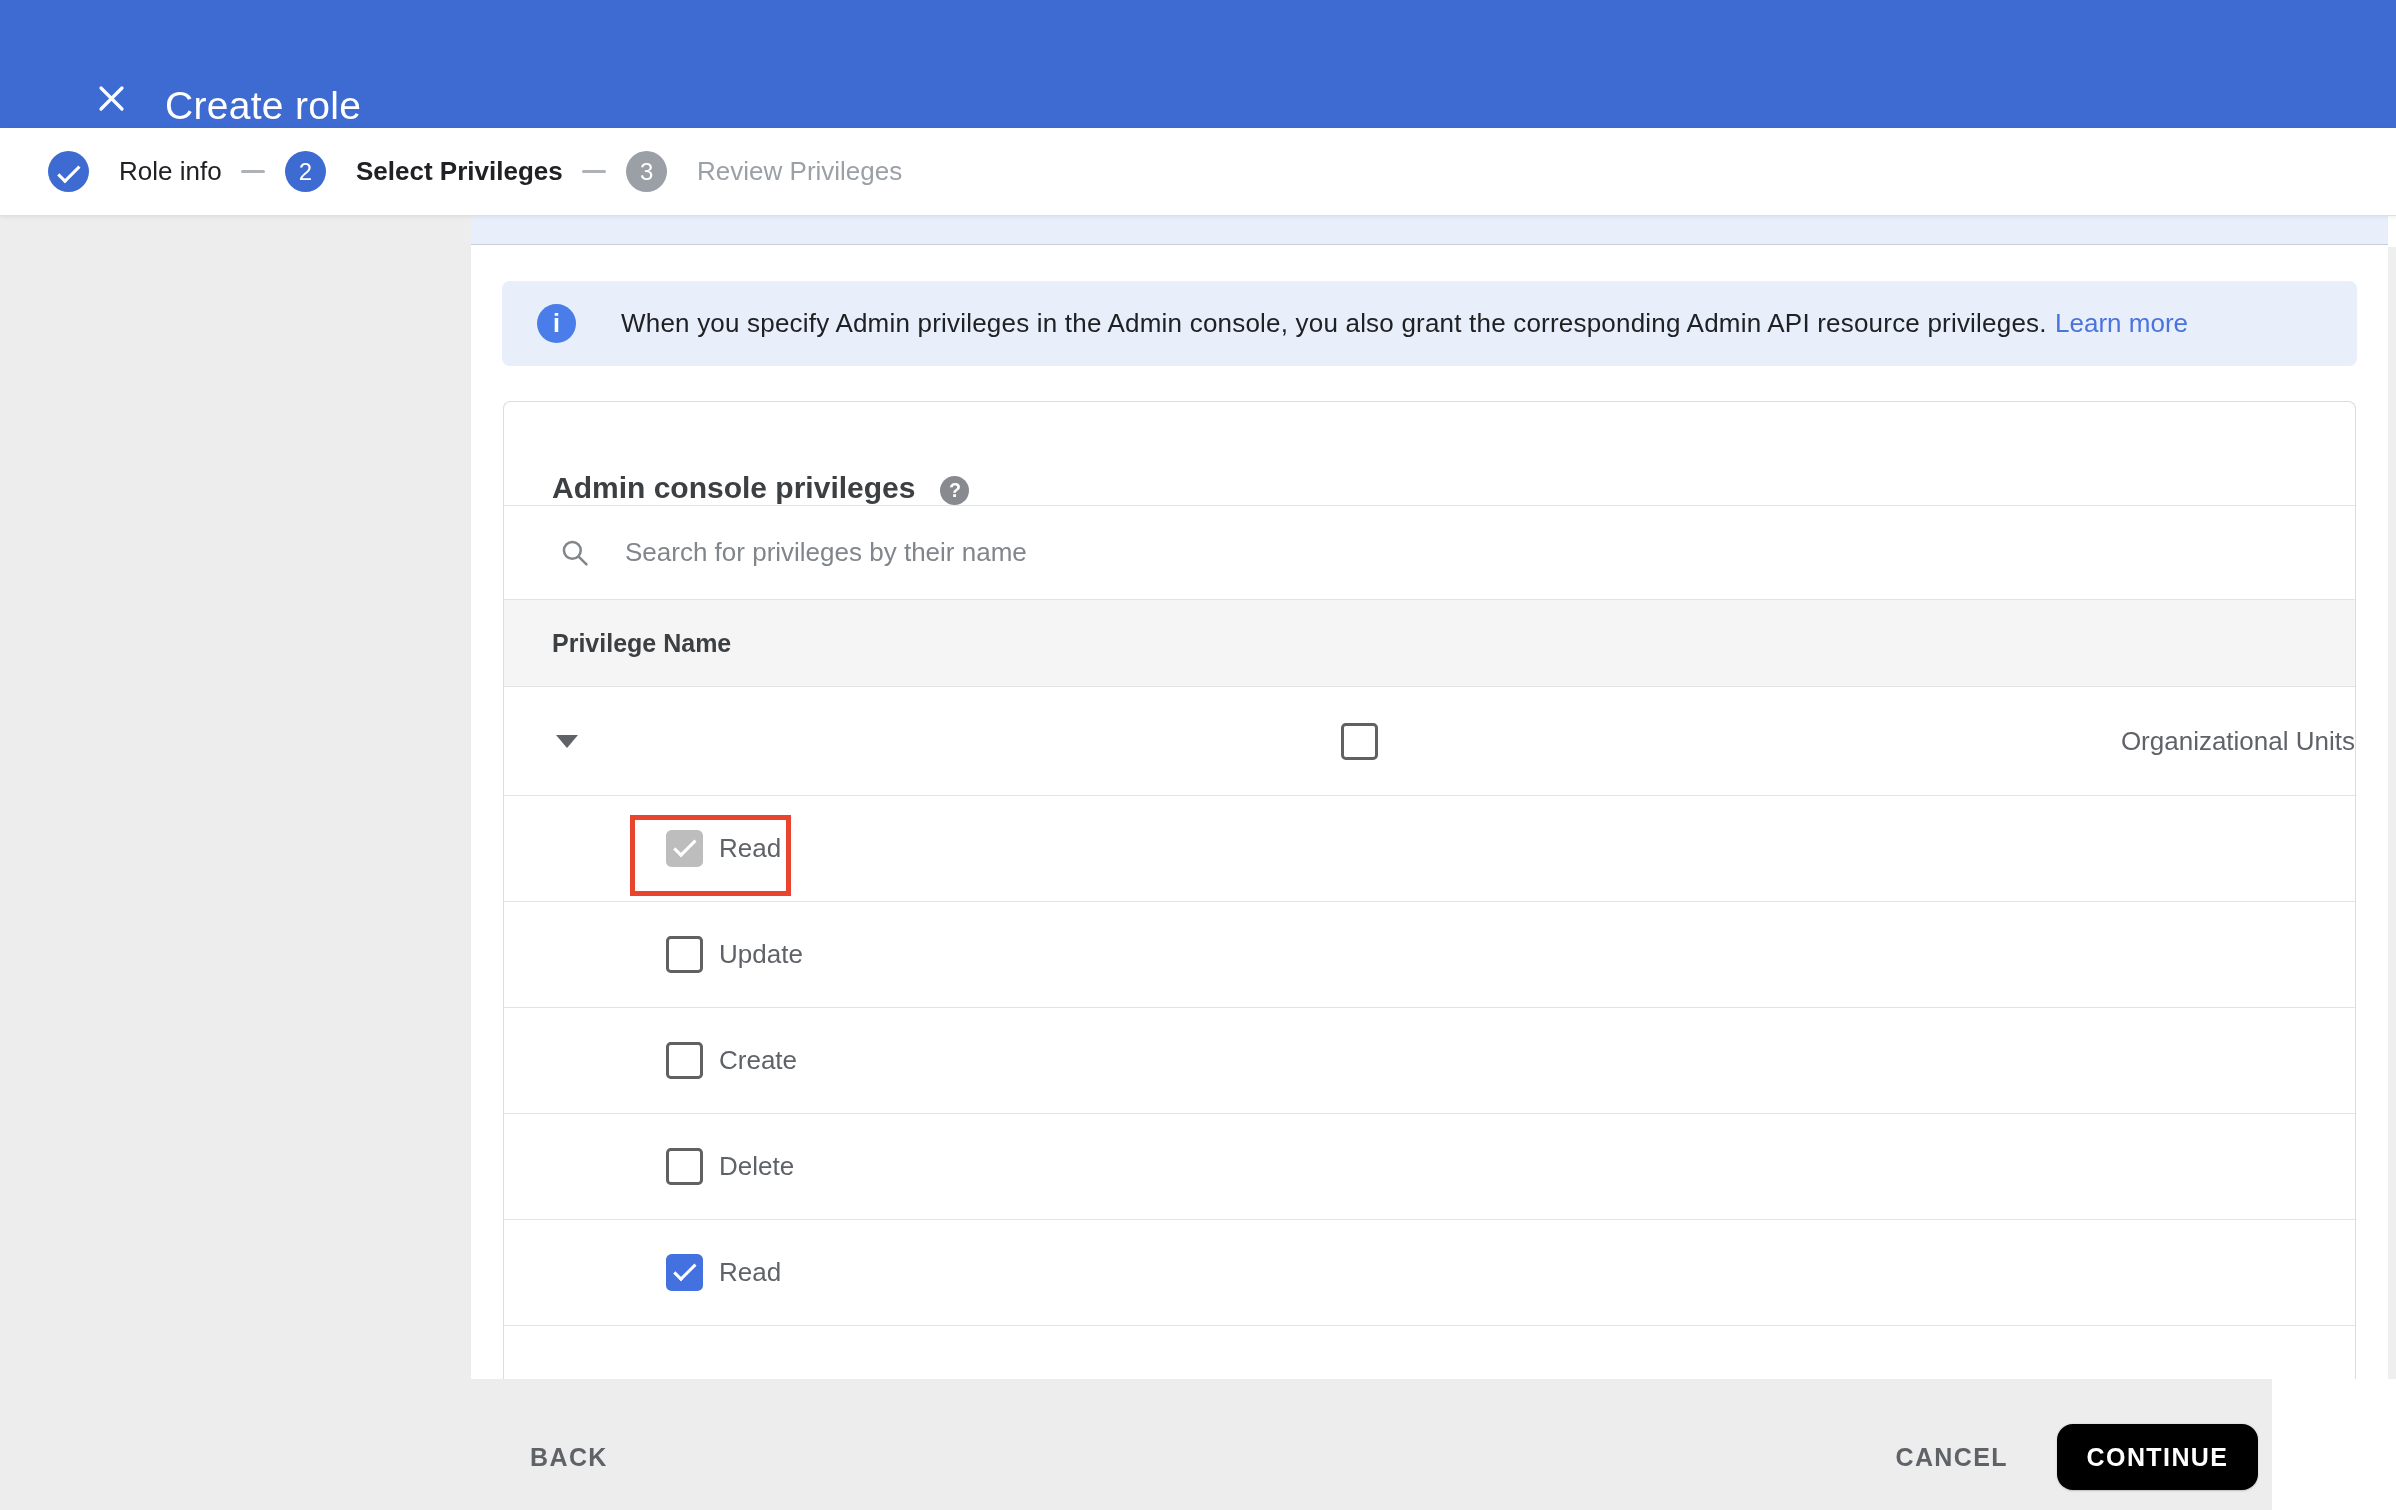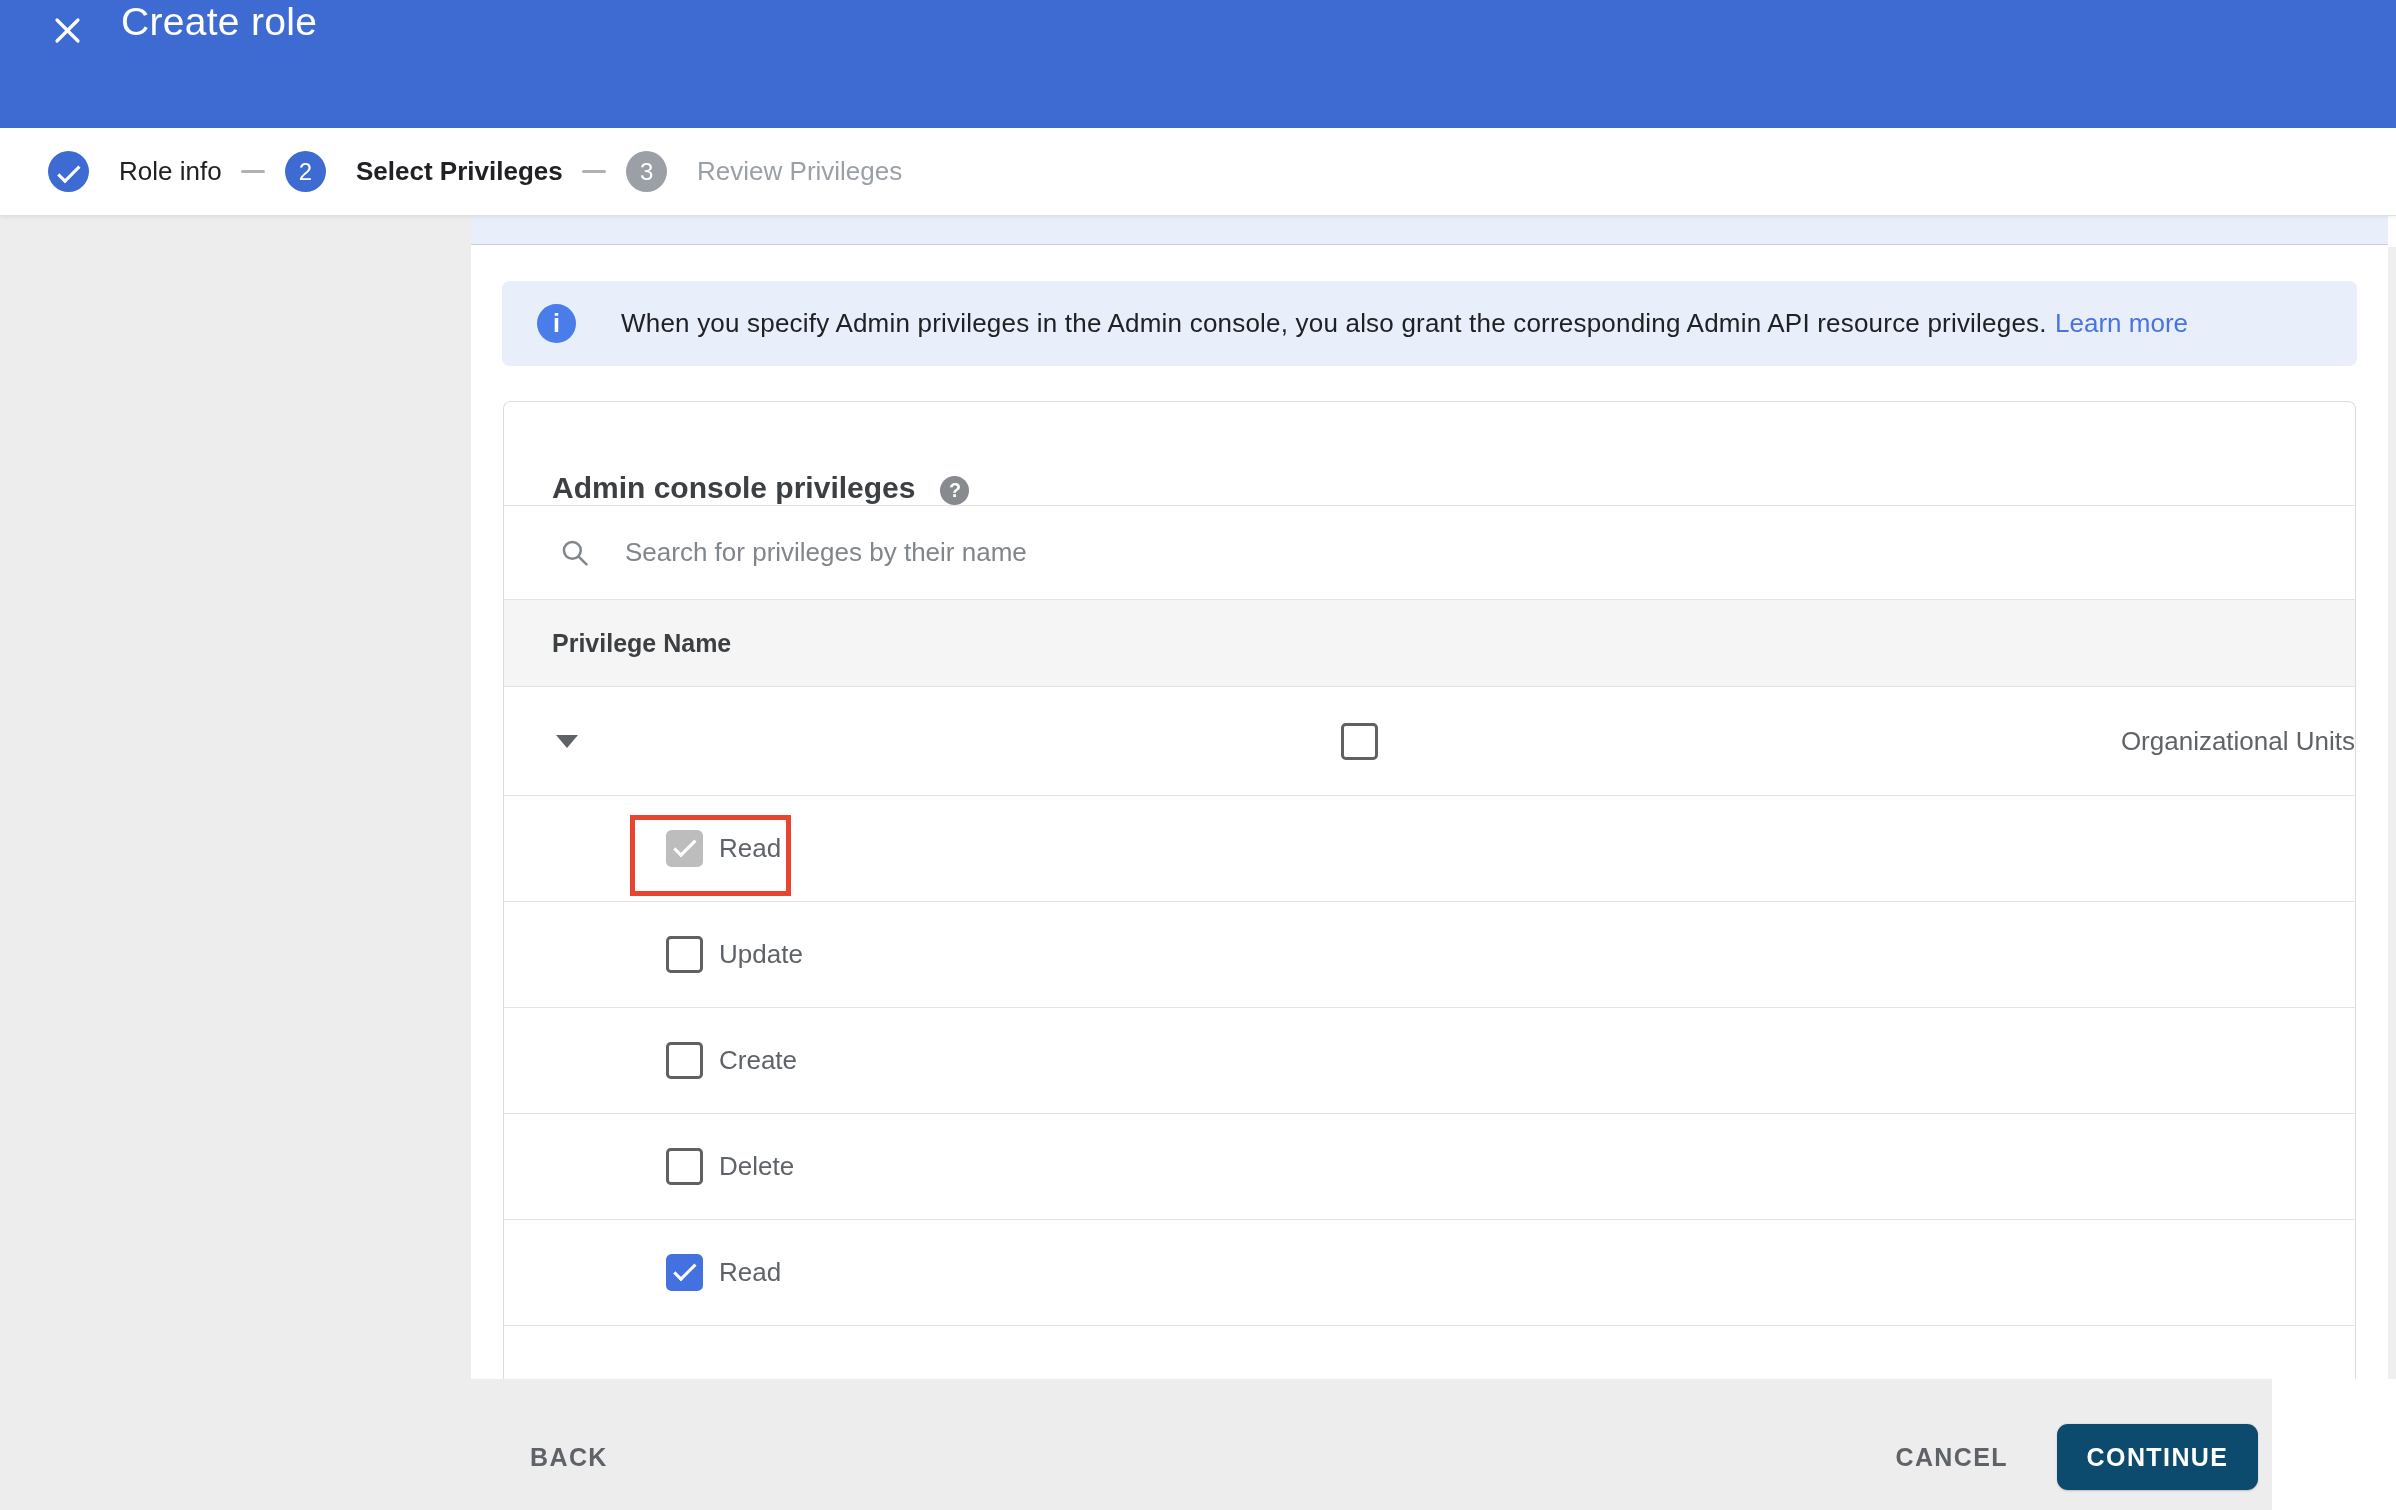--- a/index.html
+++ b/index.html
@@ -6,21 +6,21 @@
   html,body { width:2397px; height:1510px; }
   body {
     font-family:"Liberation Sans", sans-serif;
     position:relative; background:#fff; overflow:hidden;
     -webkit-font-smoothing:antialiased;
   }
 
   
   .app-header {
     position:absolute; left:0; top:0; width:2397px; height:128px;
-    background:#3e6bd2; display:flex; align-items:flex-start;
+    background:#3e6bd2; display:flex; align-items:flex-end;padding-left:44px;
   }
   .close-btn {
     width:60px; height:60px; margin-left:37px;
     display:flex; align-items:center; justify-content:center; cursor:pointer;
   }
   .app-title { color:#fff; font-size:39px; font-weight:400; margin-left:24px; letter-spacing:0.3px; }
 
   
   .stepper {
     position:absolute; left:0; top:128px; width:2397px; height:88px;
@@ -128,21 +128,21 @@
   .footer { position:absolute; left:0; top:1379px; width:2272px; height:131px; background:#ededed; }
   .footer .text-btn {
     position:absolute; top:45px; height:66px; display:flex; align-items:center;
     font-size:25px; font-weight:600; letter-spacing:1.4px; color:#5f6368;
     background:none; border:none; cursor:pointer; font-family:"Liberation Sans", sans-serif;
   }
   .back-btn { left:530px; }
   .cancel-btn { right:264px; }
   .continue-btn {
     position:absolute; right:14px; top:45px; width:201px; height:66px;
-    background:#0c4a6e; border:none; border-radius:11px; color:#fff;
+    background:#000000; border:none; border-radius:16px; color:#fff;
     font-size:25px; font-weight:700; letter-spacing:1.4px; cursor:pointer;
     font-family:"Liberation Sans", sans-serif; box-shadow:0 0.9px 1.9px rgba(0,0,0,0.2);
   }
 </style>
 </head>
 <body>
 
 <div class="app-header">
   <div class="close-btn">
     <svg width="37" height="37" viewBox="0 0 24 24">

